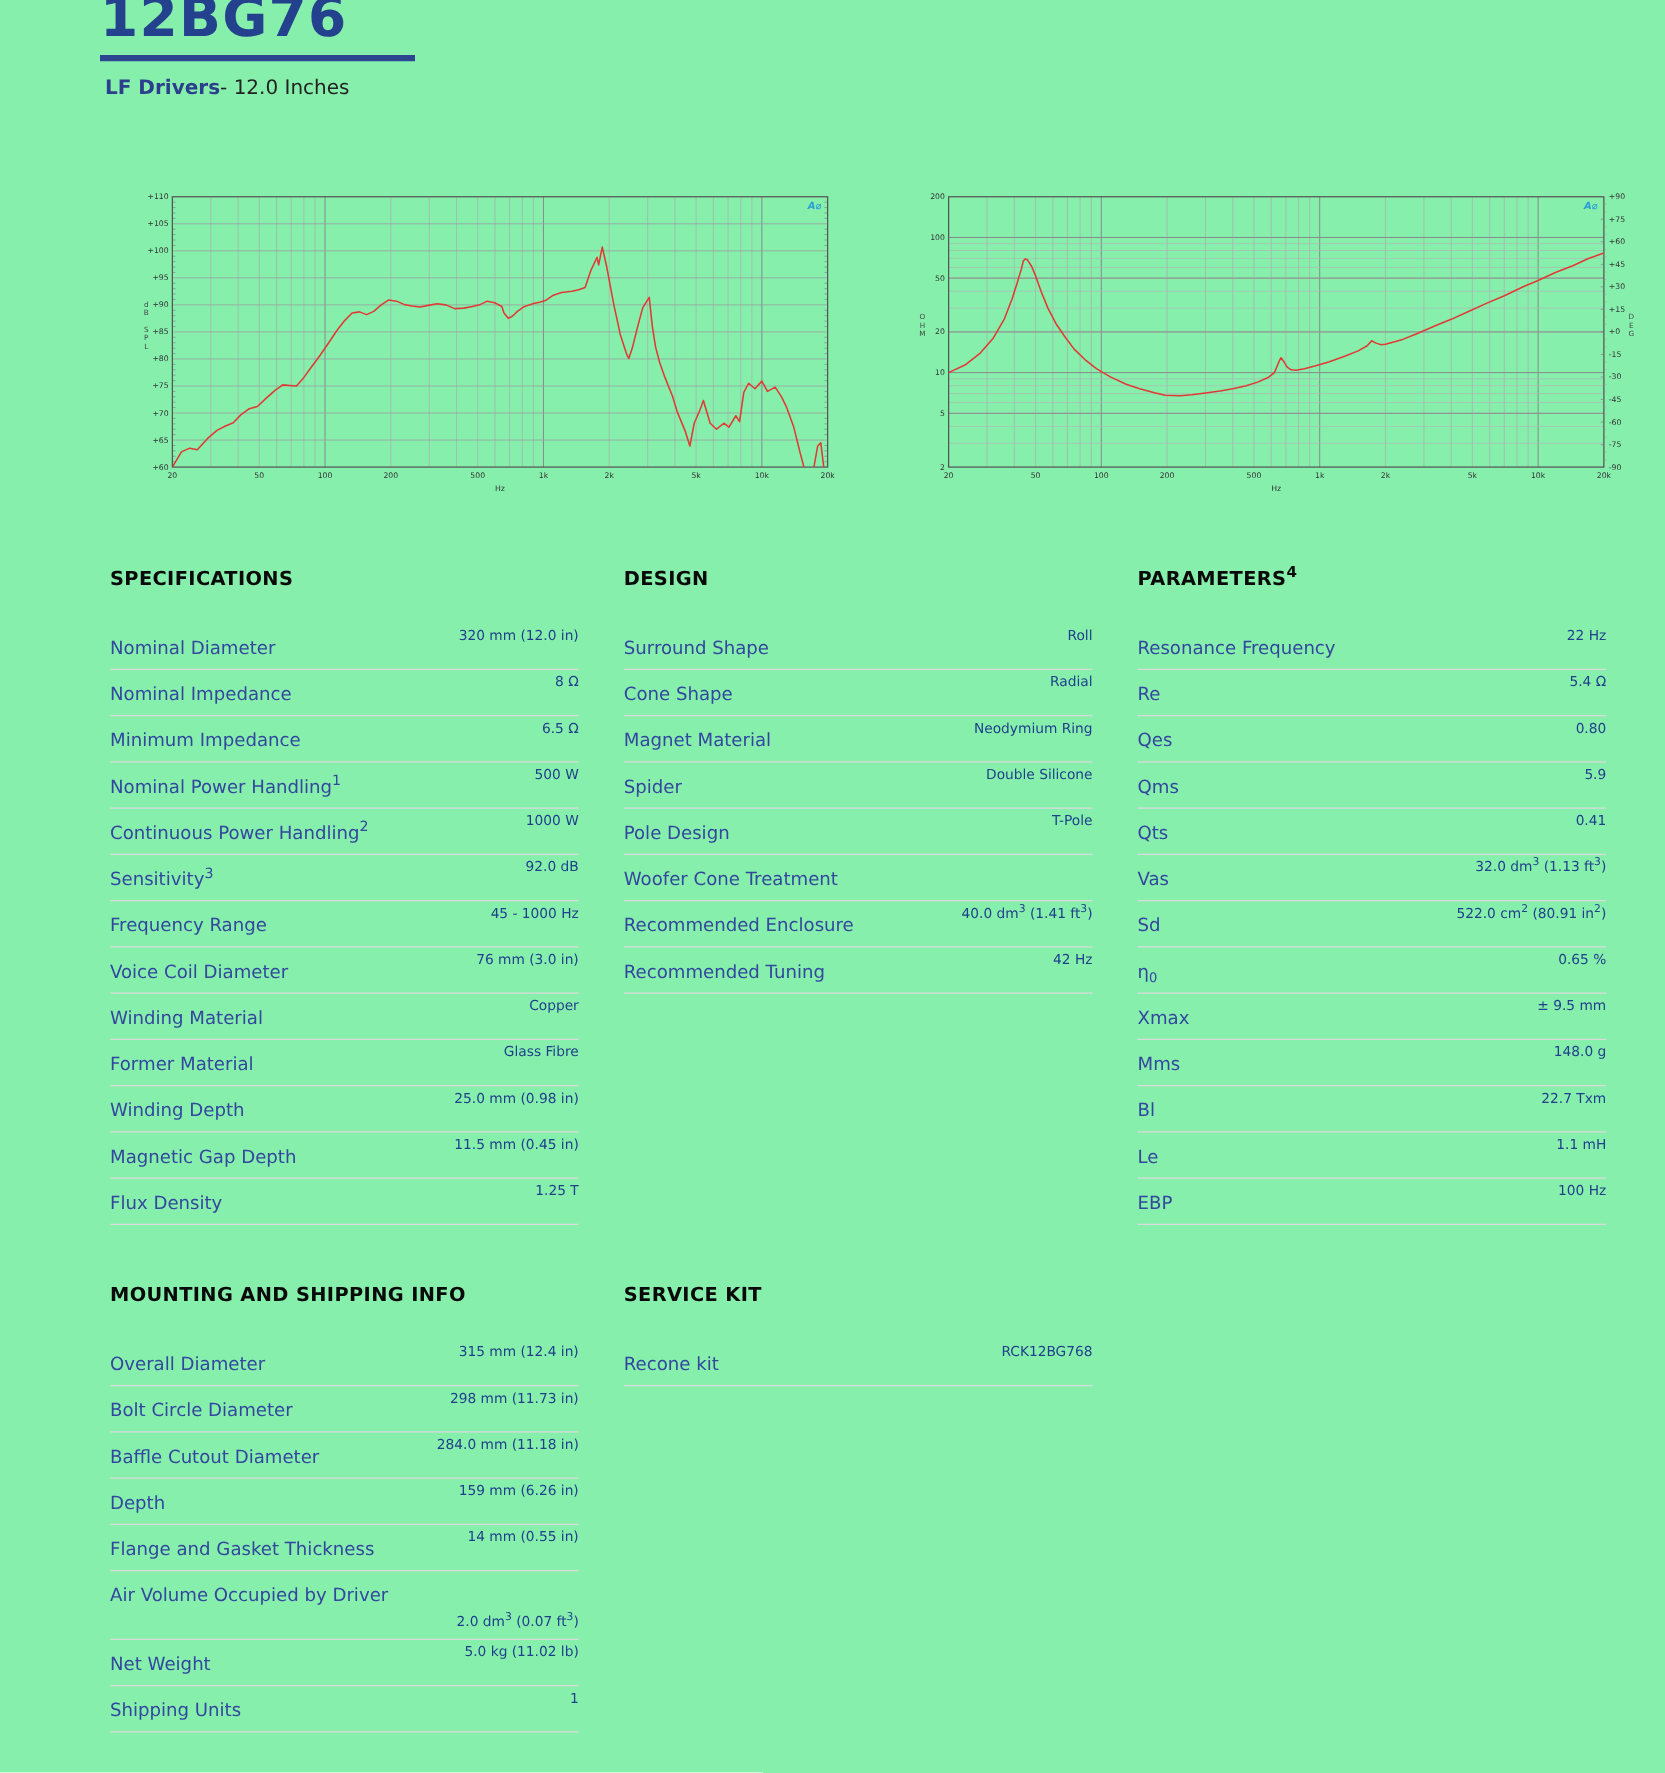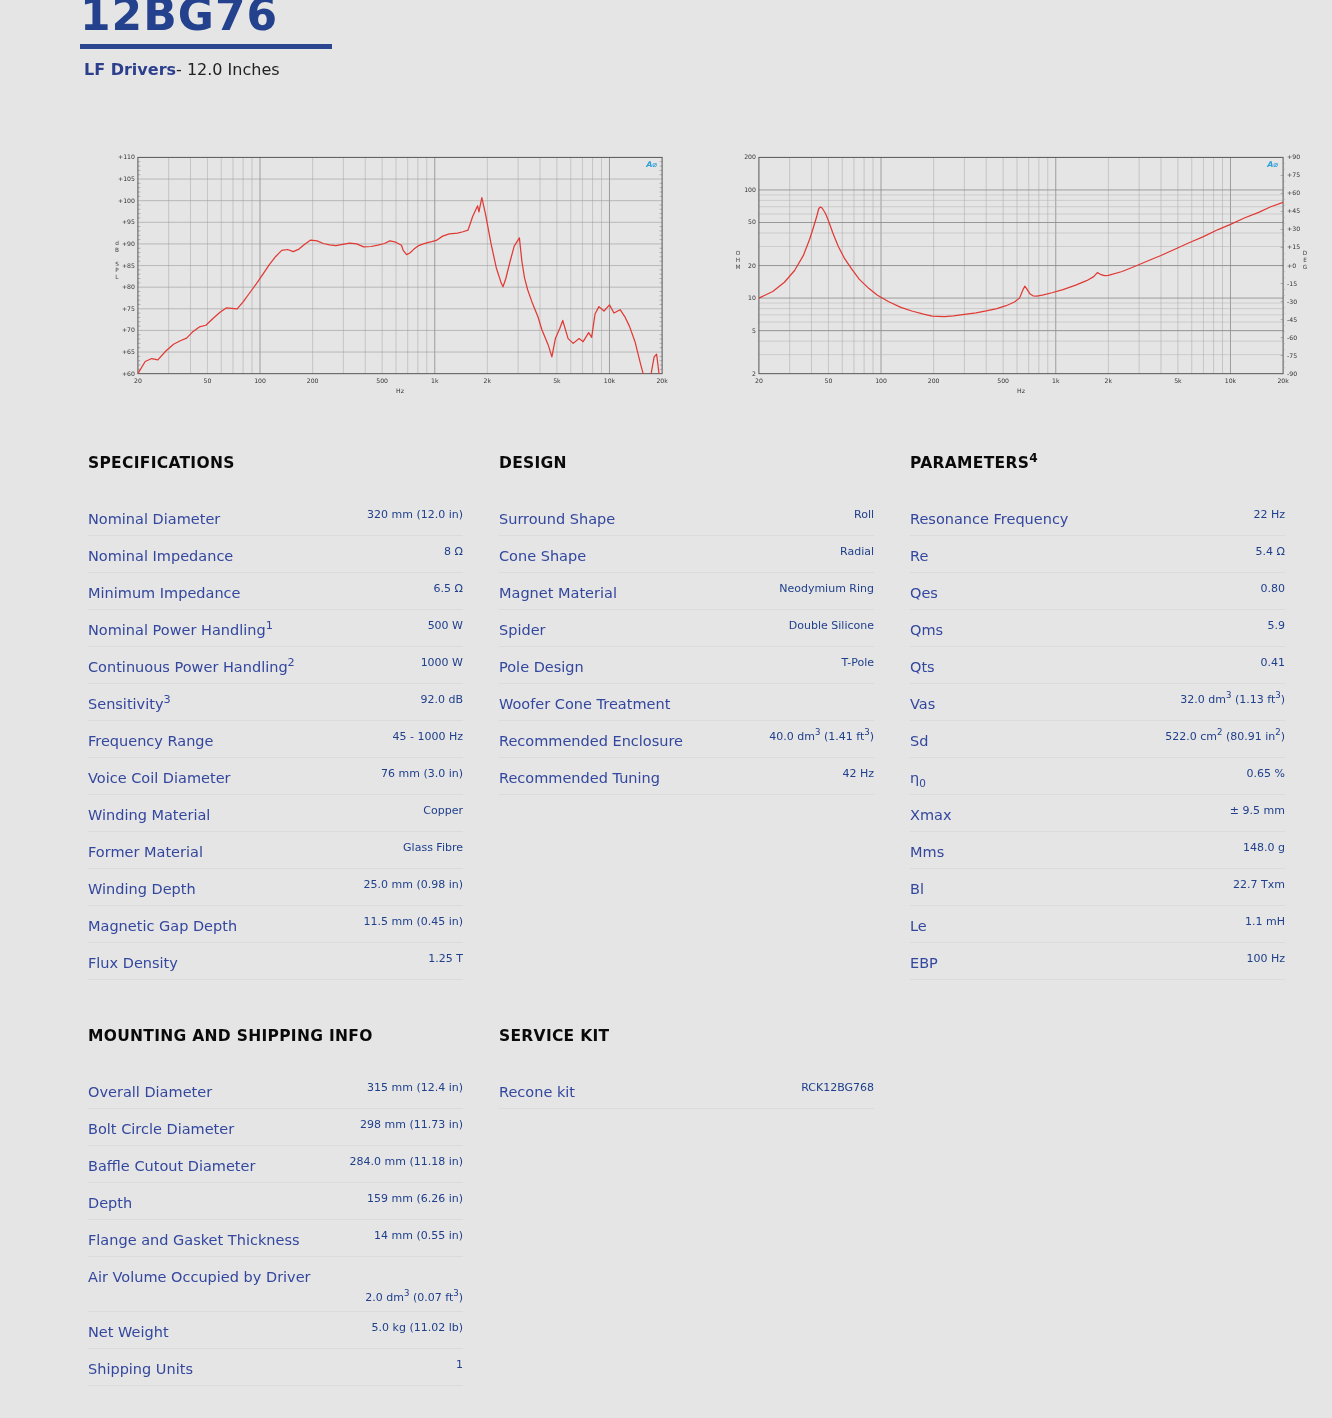--- a/index.html
+++ b/index.html
@@ -1,28 +1,28 @@
 <!DOCTYPE html>
 <html><head>
 <meta charset="utf-8">
 <style>
   html,body{margin:0;padding:0;background:#fff;}
   body{width:1332px;height:1418px;font-family:"DejaVu Sans", sans-serif;-webkit-font-smoothing:antialiased;}
-  .page{position:relative;width:1332px;height:1418px;overflow:hidden;background:#e5e5e5;}
+  .page{position:relative;width:1332px;height:1418px;overflow:hidden;background:#86efac;}
   .title{margin:-7px 0 0 80px;font-size:44px;line-height:1;font-weight:bold;color:#24418e;letter-spacing:1px;}
   .rule{margin:7px 0 0 80px;width:252px;height:5px;background:#2b4590;}
   .subtitle{margin:11px 0 0 84px;font-size:16px;color:#222;}
   .subtitle .cat{color:#2b3f8c;font-weight:bold;}
   .charts{display:flex;gap:38px;margin:70px 20px 0 108px;}
   .charts svg{display:block;}
   .tables-group{display:grid;grid-template-columns:repeat(3,375px);column-gap:36px;margin-left:88px;align-items:start;}
   .g1{margin-top:50px;}
   .g2{margin-top:47px;}
   .sect{font-size:15.5px;font-weight:bold;color:#0a0a0a;margin:0 0 27px 0;letter-spacing:.3px;}
-  .row{display:flex;flex-wrap:wrap;align-items:center;border-bottom:1px solid #dbdbdb;padding:0 0 7px 0;min-height:29px;}
+  .row{display:flex;flex-wrap:wrap;align-items:flex-start;border-bottom:1px solid #dbdbdb;padding:0 0 7px 0;min-height:29px;}
   .row .label{color:#33479e;font-size:14.5px;padding-top:12px;line-height:1.15;}
   .row .value{margin-left:auto;text-align:right;color:#20408c;font-size:11px;padding-top:4px;line-height:1.15;}
   .row.wide .value{width:100%;margin-left:0;padding-top:6px;}
   sup{font-size:78%;line-height:0;}
   sub{font-size:72%;line-height:0;}
 </style>
 </head>
 <body>
 
 <div class="page">

